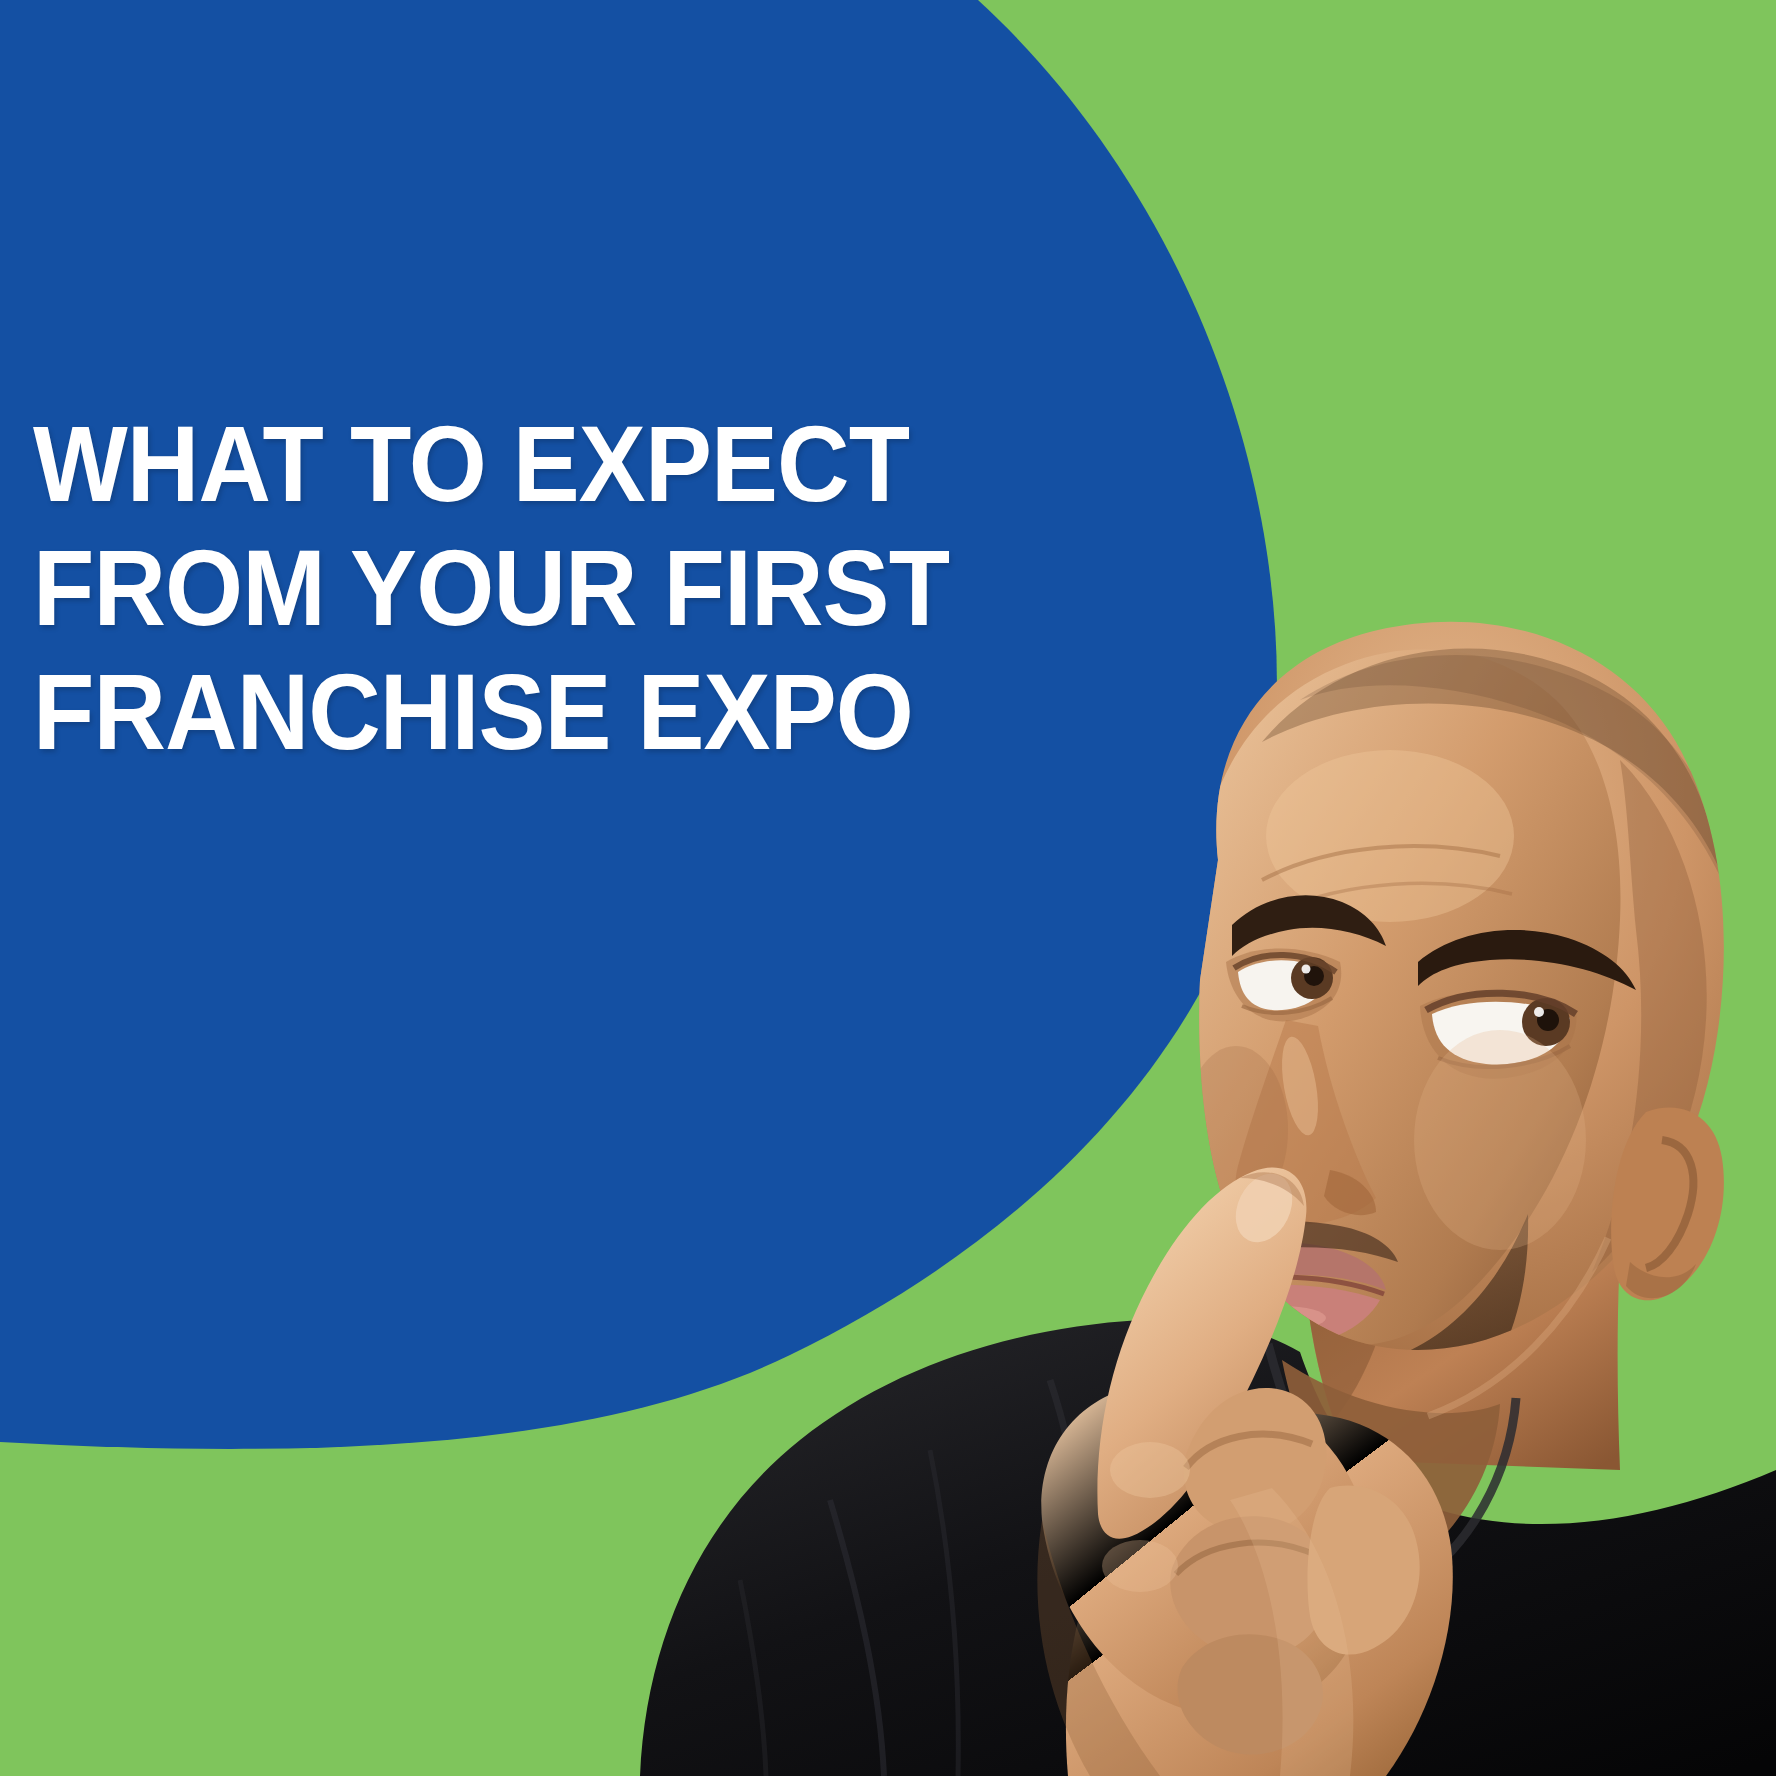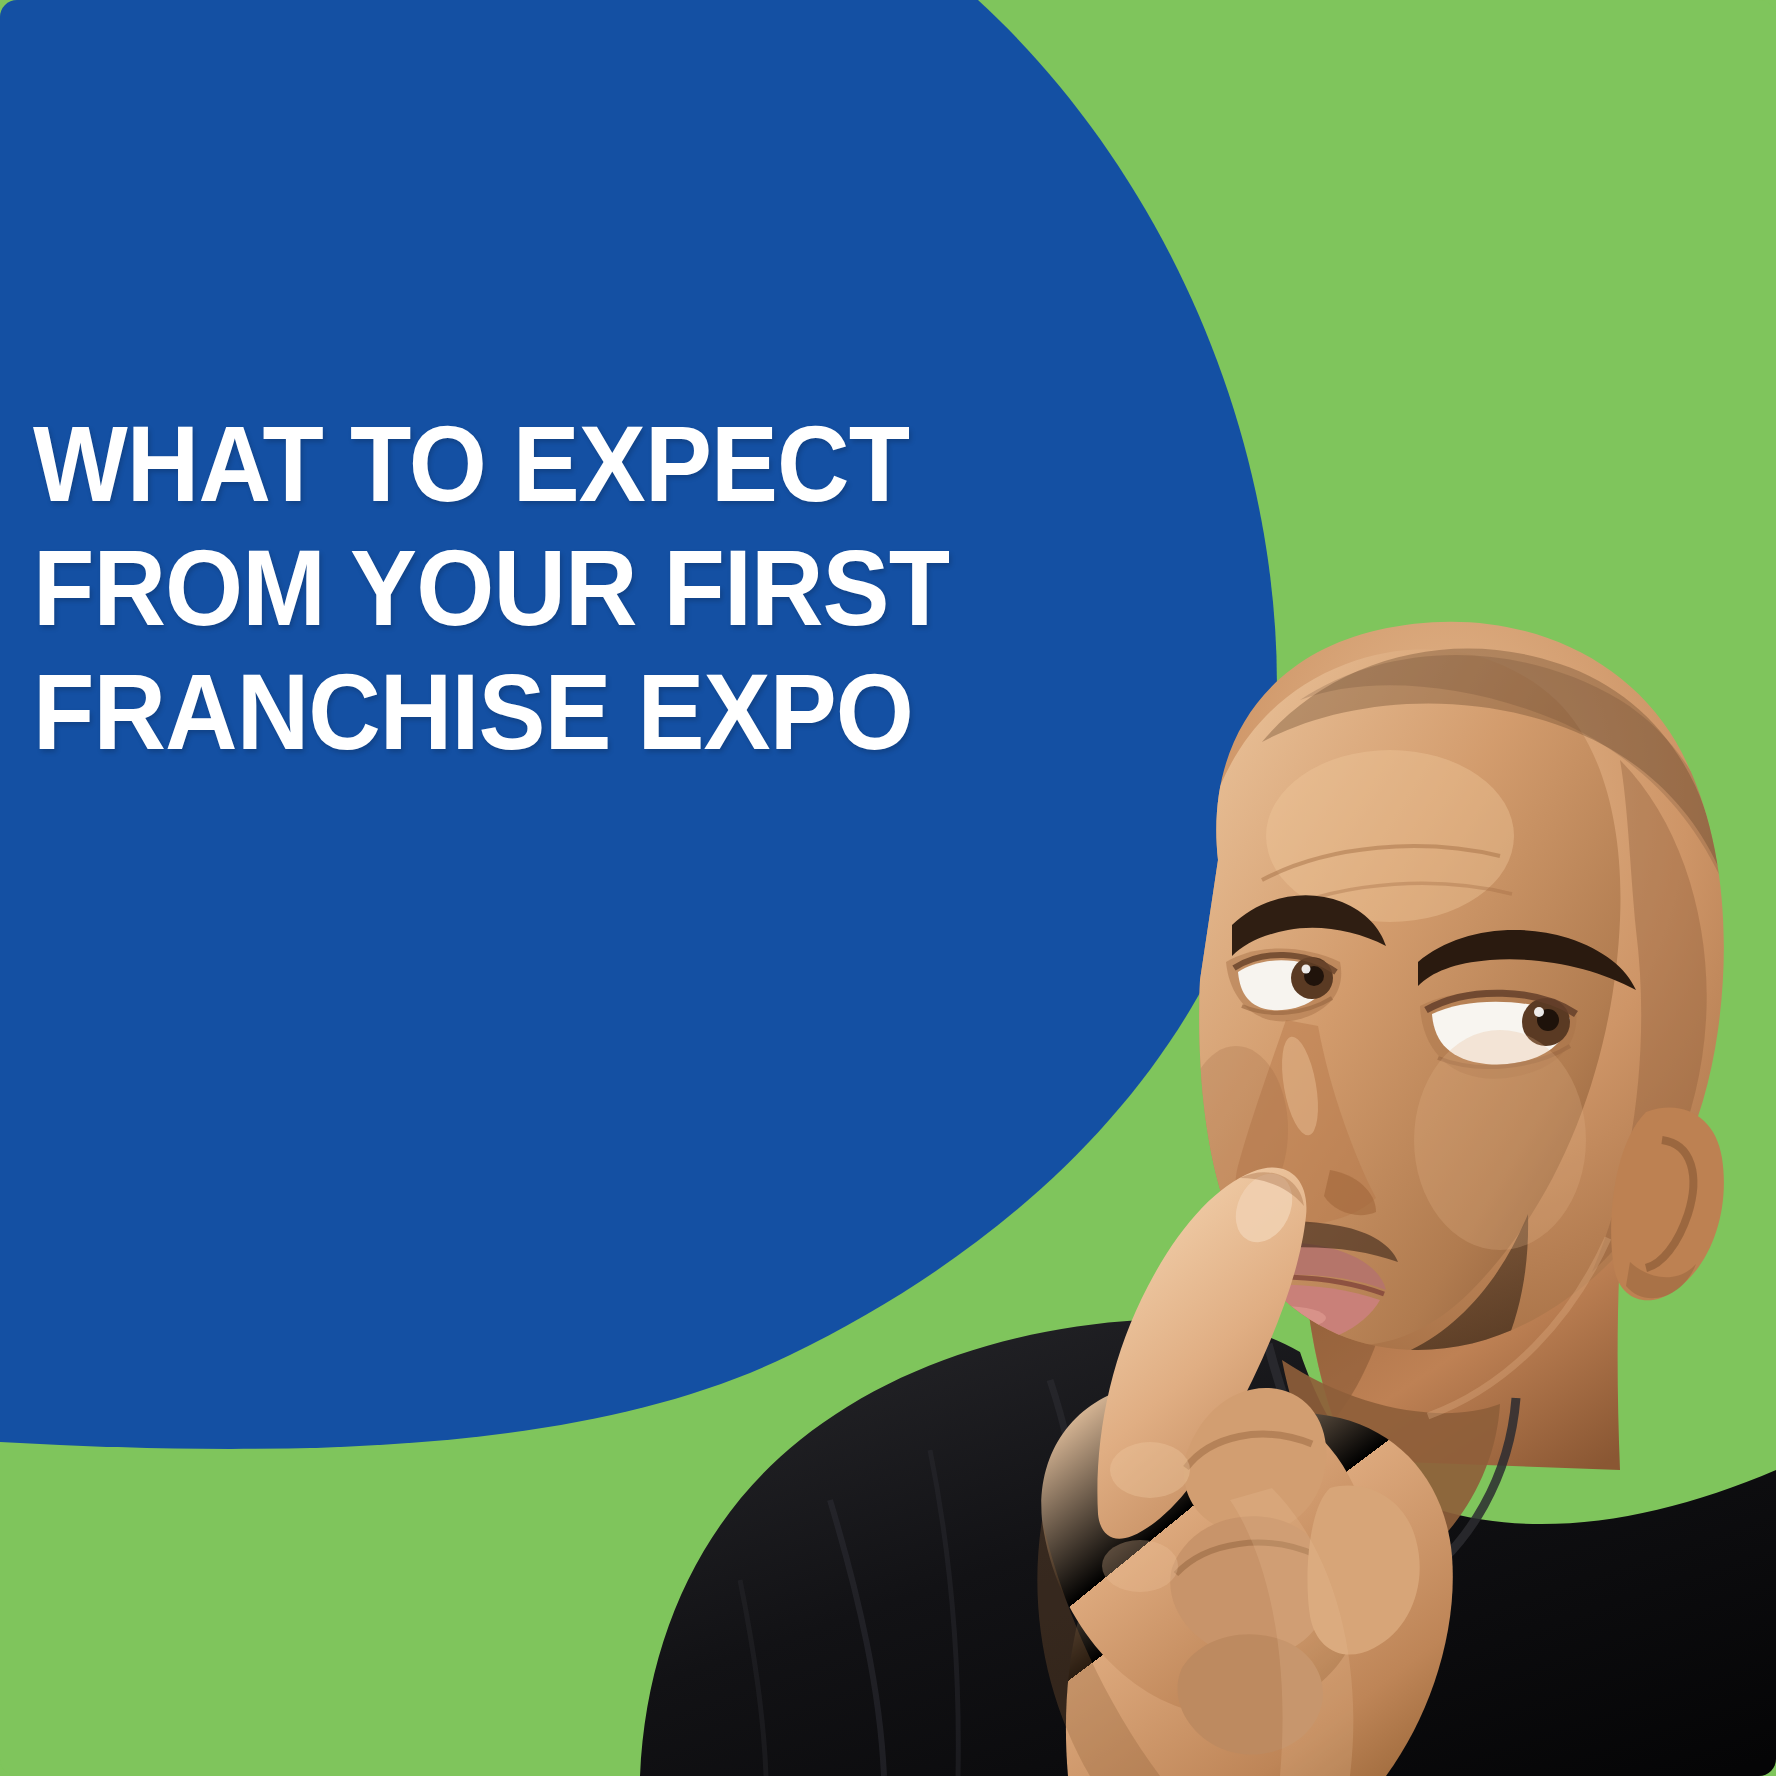--- a/index.html
+++ b/index.html
@@ -1,21 +1,21 @@
 <!DOCTYPE html>
 <html><head>
 <meta charset="utf-8">
 <style>
   html,body{margin:0;padding:0;}
   body{
     width:1776px;height:1776px;overflow:hidden;
     font-family:"Liberation Sans","DejaVu Sans",sans-serif;
     background:#7FC55C;
   }
-  #stage{position:relative;width:1776px;height:1776px;overflow:hidden;background:#7FC55C;border-radius:17px;}
+  #stage{position:relative;width:1776px;height:1776px;overflow:hidden;background:#7FC55C;}
 
   .layer{position:absolute;inset:0;width:1776px;height:1776px;}
 
   
   #headline{
     position:absolute;left:33px;top:402px;
     z-index:40;
     color:#ffffff;
     font-weight:700;
     font-size:108px;

